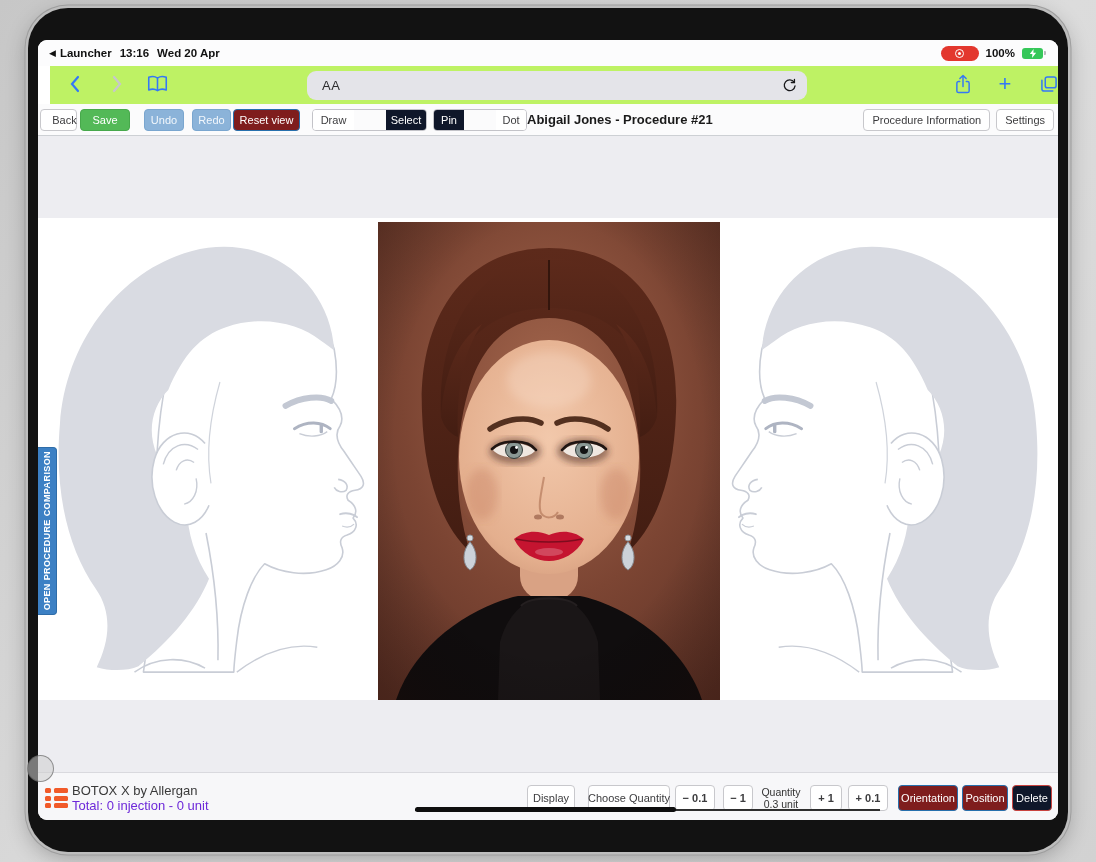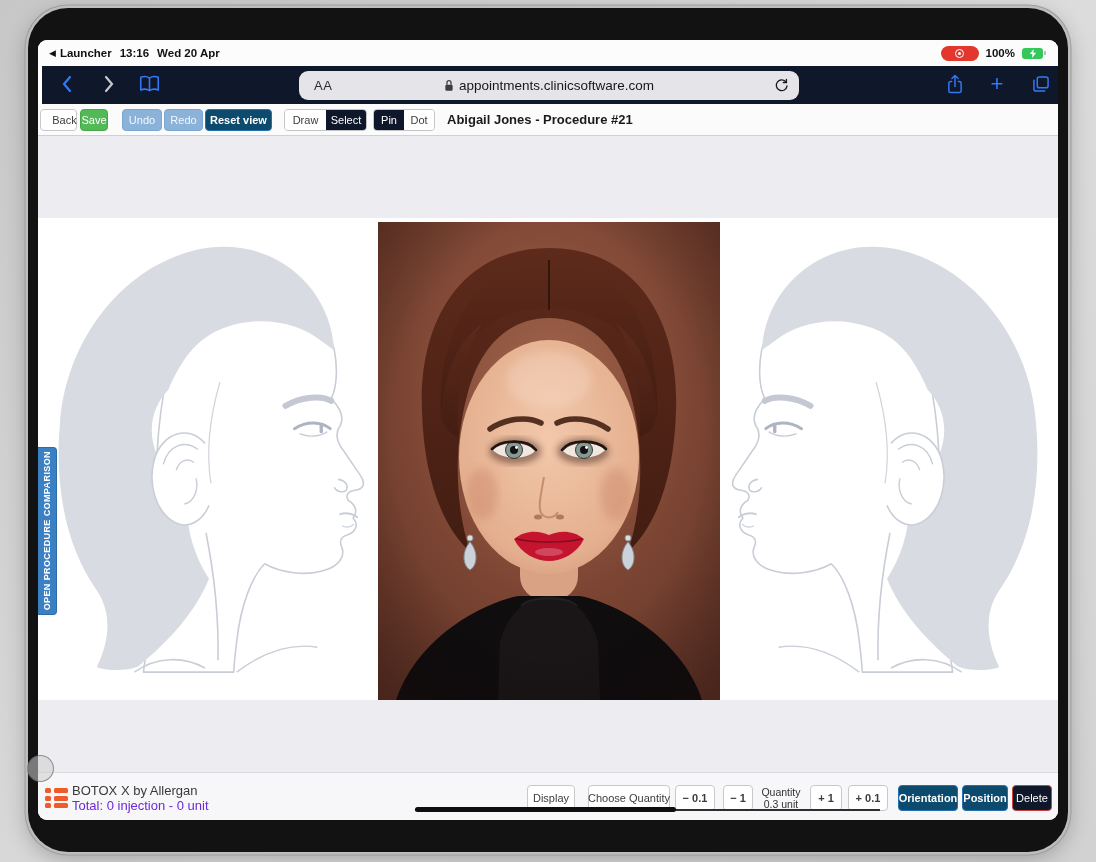--- a/index.html
+++ b/index.html
@@ -39,43 +39,43 @@
   .rec-pill { width:38px; height:15px; border-radius:8px; background:#e3372e;
               display:flex; align-items:center; justify-content:center; }
   .rec-pill .ring { width:9px; height:9px; border:1.5px solid #fff; border-radius:50%;
                     display:flex; align-items:center; justify-content:center; }
   .rec-pill .dot  { width:3px; height:3px; background:#fff; border-radius:50%; }
   .battery { display:flex; align-items:center; }
   .battery .body { width:21px; height:11px; background:#35c759; border-radius:3px;
                    display:flex; align-items:center; justify-content:center; }
   .battery .nub  { width:2px; height:4px; background:#b9b9bd; border-radius:0 1px 1px 0; margin-left:1px; }
   
-  .safaribar { position:absolute; left:4px; top:26px; width:100%; height:38px; background:#0f172a; }
+  .safaribar { position:absolute; left:12px; top:26px; width:100%; height:38px; background:#bef264; }
   .navicons { position:absolute; top:5px; display:flex; align-items:center; }
   .icon-btn { border:none; background:none; padding:0; cursor:pointer; display:flex; align-items:center; justify-content:center; }
   .urlbar { position:absolute; left:257px; top:5px; width:500px; height:29px; background:#e4e4e9;
             border-radius:9px; display:flex; align-items:center; }
   .urlbar .aa { font-size:13px; color:#2c2c2e; margin-left:15px; letter-spacing:.5px; }
   .urlbar .host { position:absolute; left:0; right:0; display:flex; align-items:center;
                   justify-content:center; gap:5px; font-size:13.5px; color:#17171a; }
   .urlbar .reload { position:absolute; right:10px; }
   
   .apptoolbar { position:absolute; left:0; top:64px; width:100%; height:32px; background:#fbfbfc;
                 border-bottom:1px solid #cdd0d4; display:flex; align-items:center; padding:0 4px 0 2px; }
   .btn { height:22px; border-radius:4px; font-size:11px; display:inline-flex; align-items:center;
          justify-content:center; border:1px solid #c8c8cc; background:#fff; color:#3c3c3e;
          cursor:pointer; padding:0 8px; white-space:nowrap; }
   .btn.green  { background:#53b957; border-color:#47a84b; color:#fff; }
   .btn.bluemuted { background:#8bb3d9; border-color:#7aa6cf; color:#f2f7fc; }
-  .btn.blue   { background:#0c4a6e; border-color:#2770ad; color:#fff;font-weight:bold; }
+  .btn.blue   { background:#7f1d1d; border-color:#2770ad; color:#fff; }
   .btn.purple { background:#0f172a; border-color:#5d34a8; color:#fff; }
   .btn.red    { background:#0f172a; border-color:#c9433f; color:#fff; }
-  .seg { display:inline-flex; border:1px solid #c3c3c8; border-radius:4px; overflow:hidden; height:22px; }
+  .seg { display:inline-flex; border:1px solid #c3c3c8; border-radius:4px; overflow:hidden; height:22px;gap:32px; }
   .seg .btn { border:none; border-radius:0; height:100%; }
-  .proc-title { font-size:13px; font-weight:700; color:#1a1a1a; margin-left:12px; white-space:nowrap; }
+  .proc-title { font-size:13px; font-weight:700; color:#1a1a1a; white-space:nowrap; }
   .toolbar-right { margin-left:auto; display:flex; gap:6px; }
   
   .grayband1 { position:absolute; left:0; top:96px;  width:100%; height:82px; background:#ededf1; }
   .grayband2 { position:absolute; left:0; top:660px; width:100%; height:72px; background:#ededf1; }
   .canvas { position:absolute; left:0; top:178px; width:100%; height:482px; background:#fff; }
   .profile-svg { position:absolute; top:5px; width:342px; height:467px; }
   .profile-left  { left:0; }
   .profile-right { left:678px; transform:scaleX(-1); }
   .photo { position:absolute; left:340px; top:4px; width:342px; height:478px; }
   
@@ -153,27 +153,20 @@
           </svg>
       </button>
       <button class="icon-btn navicons" style="left:94px;width:26px;height:26px;">
         <svg class="stroke-ic" width="21" height="18" viewBox="0 0 24 20">
           <path d="M12 3.2 C9.2 1.2 5 1.2 2 2.4 V16.8 C5 15.6 9.2 15.6 12 17.6 C14.8 15.6 19 15.6 22 16.8 V2.4 C19 1.2 14.8 1.2 12 3.2 Z M12 3.2 V17.6"></path>
         </svg>
       </button>
 
       <div class="urlbar">
         <span class="aa">AA</span>
-        <span class="host">
-          <svg width="10" height="13" viewBox="0 0 12 16">
-            <rect x="1.5" y="7" width="9" height="7.5" rx="1.5" fill="#3e3e42"></rect>
-            <path d="M3.5 7 V4.6 a2.5 2.6 0 0 1 5 0 V7" stroke="#3e3e42" stroke-width="1.6" fill="none"></path>
-          </svg>
-          <span>appointments.clinicsoftware.com</span>
-        </span>
         <button class="icon-btn reload">
           <svg width="15" height="15" viewBox="0 0 20 20" fill="none" stroke="#17171a" stroke-width="1.7" stroke-linecap="round">
             <path d="M16.2 5.6 A7.2 7.2 0 1 0 17.4 10.6"></path>
               <path d="M16.6 1.8 V6 H12.4"></path>
           </svg>
         </button>
       </div>
 
       <button class="icon-btn navicons" style="left:900px;width:26px;height:26px;">
         <svg class="stroke-ic" width="18" height="22" viewBox="0 0 22 26">
@@ -187,33 +180,37 @@
       <button class="icon-btn navicons" style="left:986px;width:26px;height:26px;">
         <svg class="stroke-ic" width="20" height="20" viewBox="0 0 24 24">
           <rect x="7.5" y="3.5" width="13" height="13" rx="2.5"></rect>
           <path d="M16.5 20.5 H6 A2.5 2.5 0 0 1 3.5 18 V7.5"></path>
         </svg>
       </button>
     </div>
 
     <div class="apptoolbar">
       <button class="btn" style="width:37px;padding-left:20px;">Back</button>
-      <button class="btn green" style="width:28px;margin-left:3px;">Save</button>
+      <button class="btn green" style="width:50px;margin-left:3px;">Save</button>
       <button class="btn bluemuted" style="width:40px;margin-left:14px;">Undo</button>
-      <button class="btn bluemuted" style="width:39px;margin-left:2px;">Redo</button>
+      <button class="btn bluemuted" style="width:39px;margin-left:8px;">Redo</button>
       <button class="btn blue" style="width:67px;margin-left:2px;">Reset view</button>
       <span class="seg" style="margin-left:12px;">
         <button class="btn" style="width:41px;">Draw</button>
         <button class="btn purple" style="width:40px;">Select</button>
       </span>
       <span class="seg" style="margin-left:6px;">
         <button class="btn purple" style="width:30px;">Pin</button>
         <button class="btn" style="width:30px;">Dot</button>
       </span>
       <span class="proc-title">Abigail Jones - Procedure #21</span>
+      <span class="toolbar-right">
+        <button class="btn">Procedure Information</button>
+        <button class="btn">Settings</button>
+      </span>
     </div>
 
     <div class="grayband1"></div>
     <div class="grayband2"></div>
 
     <div class="canvas">
 
       <svg class="profile-svg profile-left" viewBox="0 0 342 470">
         <defs>
           <g id="profileG">

